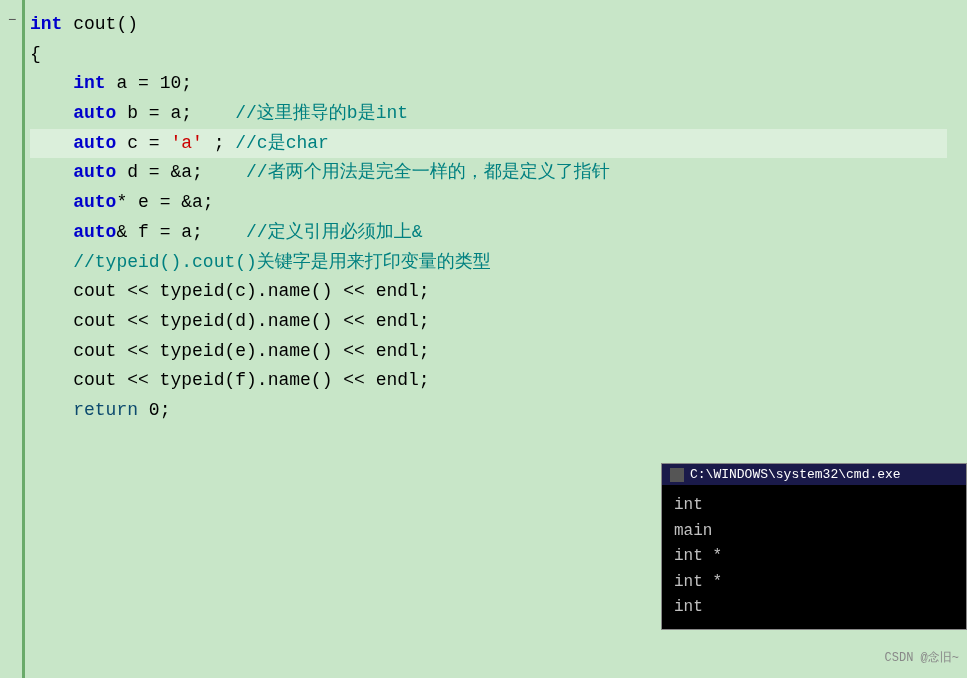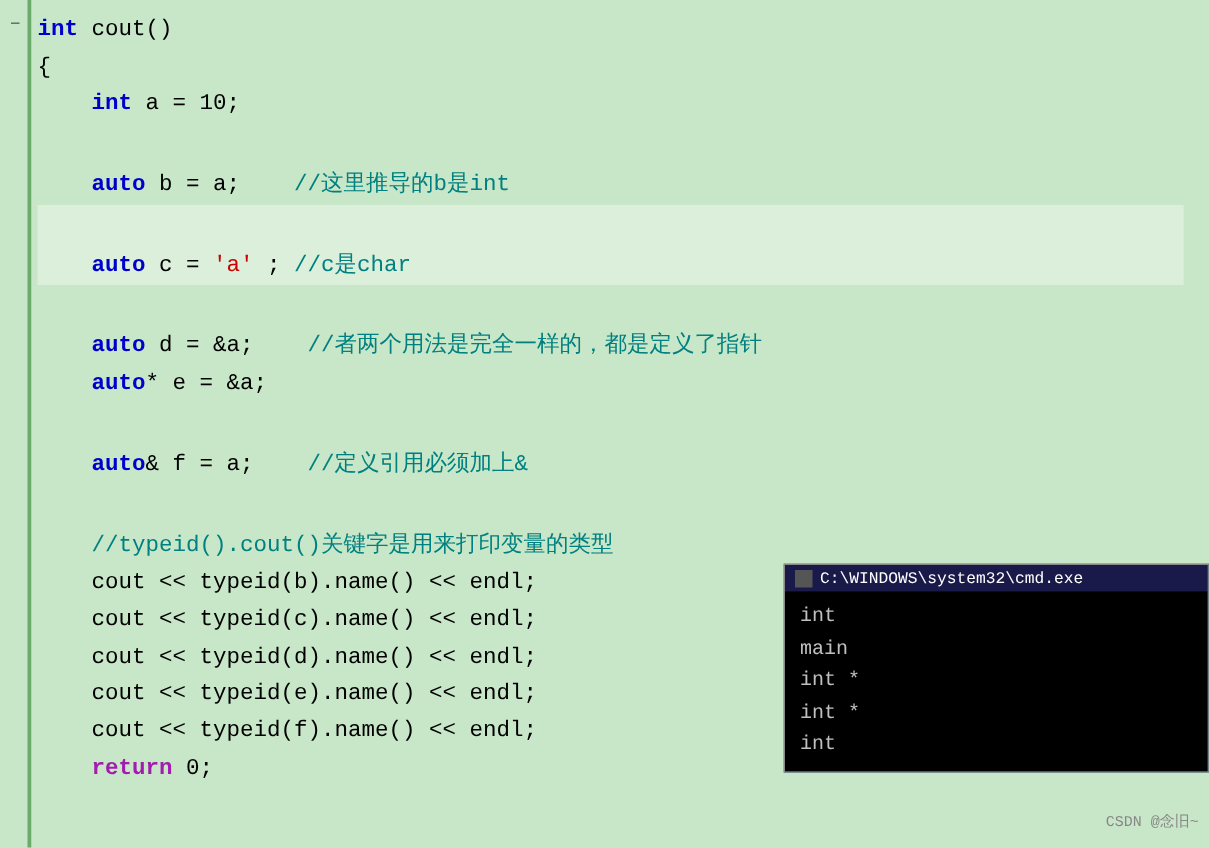--- a/index.html
+++ b/index.html
@@ -42,41 +42,41 @@
       align-items: baseline;
       white-space: pre;
       position: relative;
     }
 
     .line.highlighted {
       background-color: rgba(255,255,255,0.35);
     }
 
     .kw { color: #0000cc; font-weight: bold; }
-    .comment { color: #008080; margin-top: 35px; }
+    .comment { color: #008080; }
     .str { color: #cc0000; }
-    .ret { color: #a21caf; font-weight: bold; }
+    .ret { color: #0c4a6e; font-weight: normal; }
     .normal { color: #000000; }
 
     .left-bar {
       position: absolute;
       left: 22px;
       top: 0;
       width: 3px;
       height: 100%;
       background-color: #6aaa6a;
     }
 
     
     .cmd-window {
       position: absolute;
       right: 0;
-      bottom: 60px;
-      width: 340px;
-      background: #0c4a6e;
+      bottom: 48px;
+      width: 306px;
+      background: #bef264;
       border: 1px solid #888;
       font-size: 16px;
       font-family: 'Courier New', Courier, monospace;
     }
 
     .cmd-titlebar {
       background: #1a1a4a;
       color: #fff;
       padding: 3px 8px;
       font-size: 13px;
@@ -130,21 +130,20 @@
       <div class="line"><span class="normal">    </span><span class="kw">int</span><span class="normal"> a = 10;</span></div>
       <div class="line"><span class="normal">    </span><span class="kw">auto</span><span class="normal"> b = a;    </span><span class="comment">//这里推导的b是int</span></div>
       <div class="line highlighted"><span class="normal">    </span><span class="kw">auto</span><span class="normal"> c = </span><span class="str">'a'</span><span class="normal"> ; </span><span class="comment">//c是char</span></div>
       <div class="line"><span class="normal"></span></div>
       <div class="line"><span class="normal">    </span><span class="kw">auto</span><span class="normal"> d = &amp;a;    </span><span class="comment">//者两个用法是完全一样的，都是定义了指针</span></div>
       <div class="line"><span class="normal">    </span><span class="kw">auto</span><span class="normal">* e = &amp;a;</span></div>
       <div class="line"><span class="normal"></span></div>
       <div class="line"><span class="normal">    </span><span class="kw">auto</span><span class="normal">&amp; f = a;    </span><span class="comment">//定义引用必须加上&amp;</span></div>
       <div class="line"><span class="normal"></span></div>
       <div class="line"><span class="comment">    //typeid().cout()关键字是用来打印变量的类型</span></div>
-      <div class="line"><span class="normal">    cout &lt;&lt; typeid(b).name() &lt;&lt; endl;</span></div>
       <div class="line"><span class="normal">    cout &lt;&lt; typeid(c).name() &lt;&lt; endl;</span></div>
       <div class="line"><span class="normal">    cout &lt;&lt; typeid(d).name() &lt;&lt; endl;</span></div>
       <div class="line"><span class="normal">    cout &lt;&lt; typeid(e).name() &lt;&lt; endl;</span></div>
       <div class="line"><span class="normal">    cout &lt;&lt; typeid(f).name() &lt;&lt; endl;</span></div>
       <div class="line"><span class="normal">    </span><span class="ret">return</span><span class="normal"> 0;</span></div>
     </div>
 
   <div class="cmd-window">
     <div class="cmd-titlebar">
       <span class="cmd-titlebar-icon"></span>

